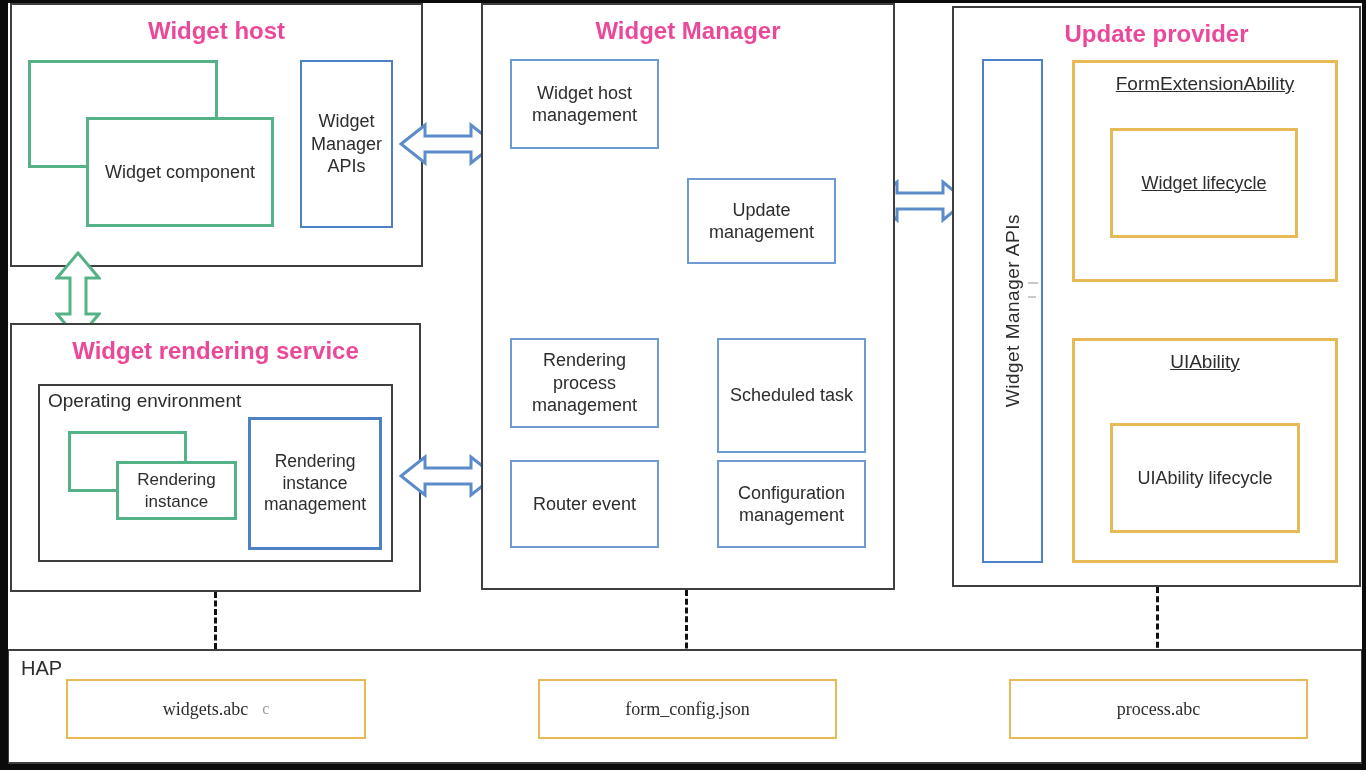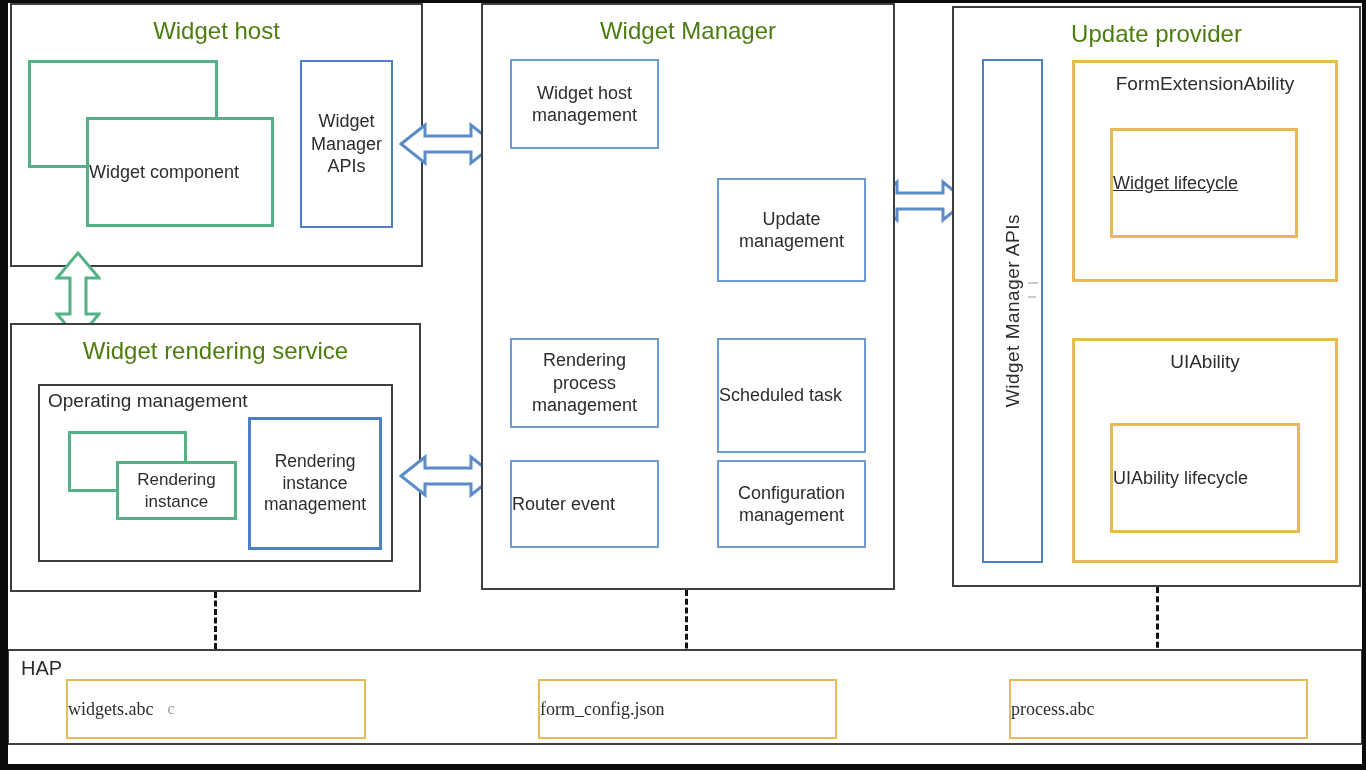--- a/index.html
+++ b/index.html
@@ -15,28 +15,28 @@
 
   .box { position:absolute; background:#fff; }
   .gray-border   { border:2px solid #3f3f3f; }
   .green-border  { border:3px solid #55b287; }
   .blue-border   { border:2px solid #4d80c4; }
   .blue-border-thick { border:3px solid #4d80c4; }
   .blue-light-border { border:2px solid #6f9ad2; }
   .yellow-border { border:3px solid #e7ba55; }
   .yellow-border-thin { border:2px solid #e7ba55;font-family:Liberation Serif, serif; }
 
-  .section-title { position:absolute; left:0; right:0; top:12px; text-align:center; font-size:24px; color:#4d7c0f; }
-  .centered { display:flex; align-items:center; text-align:center; font-size:18px; line-height:1.25; color:#2d2d2d; }
+  .section-title { position:absolute; left:0; right:0; top:12px; text-align:center; font-size:24px; color:#ec4899;font-weight:bold; }
+  .centered { display:flex; align-items:center; justify-content:center; text-align:center; font-size:18px; line-height:1.25; color:#2d2d2d; }
   .module { position:absolute; width:149px; background:#fff; }
 
   .vertical-text { display:flex; align-items:center; justify-content:center; }
   .vertical-text span { writing-mode:vertical-rl; transform:rotate(180deg); font-size:19px; letter-spacing:.5px; white-space:nowrap; }
 
-  .inner-title { position:absolute; left:0; right:0; top:10px; text-align:center; font-size:19px; }
+  .inner-title { position:absolute; left:0; right:0; top:10px; text-align:center; font-size:19px;text-decoration:underline; }
 
   .dash-line { position:absolute; width:0; border-left:3px dashed #111; }
   .dash-head { position:absolute; width:0; height:0; border-left:8px solid transparent; border-right:8px solid transparent; border-top:13px solid #111; }
 
   .arrow-svg { position:absolute; }
 
   .hap-label { position:absolute; left:12px; top:6px; font-size:20px; color:#2d2d2d; }
   .file-box { position:absolute; height:60px; }
   .file-box .centered { width:100%; height:100%; }
   .artifact { color:#9a9a9a; font-size:16px; margin-left:14px; }
@@ -60,21 +60,21 @@
   </div>
 
   <svg class="arrow-svg" style="left:55px; top:251px;" width="46" height="90" viewBox="0 0 46 90">
     <path d="M23,2 L44,27 L31,27 L31,63 L44,63 L23,88 L2,63 L15,63 L15,27 L2,27 Z" fill="#ffffff" stroke="#55b287" stroke-width="3" stroke-linejoin="miter"></path>
   </svg>
 
   <div class="box gray-border" style="left:10px; top:323px; width:411px; height:269px;">
     <div class="section-title">Widget rendering service</div>
   </div>
   <div class="box gray-border" style="left:38px; top:384px; width:355px; height:178px;">
-    <div style="position:absolute; left:8px; top:4px; font-size:19px;">Operating management</div>
+    <div style="position:absolute; left:8px; top:4px; font-size:19px;">Operating environment</div>
   </div>
   <div class="box green-border" style="left:68px; top:431px; width:119px; height:61px;"></div>
   <div class="box green-border centered" style="left:116px; top:461px; width:121px; height:59px; font-size:17px;">
     <span>Rendering instance</span>
   </div>
   <div class="box blue-border-thick centered" style="left:248px; top:417px; width:134px; height:133px; font-size:17.5px;">
     <span>Rendering instance management</span>
   </div>
 
   <svg class="arrow-svg" style="left:399px; top:122px;" width="98" height="44" viewBox="0 0 98 44">
@@ -86,21 +86,21 @@
   <svg class="arrow-svg" style="left:872px; top:179px;" width="96" height="44" viewBox="0 0 96 44">
     <path d="M2,22 L25,3 L25,14 L71,14 L71,3 L94,22 L71,41 L71,30 L25,30 L25,41 Z" fill="#ffffff" stroke="#5b8bc9" stroke-width="3" stroke-linejoin="miter"></path>
   </svg>
 
   <div class="box gray-border" style="left:481px; top:3px; width:414px; height:587px;">
     <div class="section-title">Widget Manager</div>
   </div>
   <div class="module blue-light-border centered" style="left:510px; top:59px;  height:90px;">
       <span>Widget host management</span>
     </div>
-  <div class="module blue-light-border centered" style="left:717px; top:178px; height:104px;">
+  <div class="module blue-light-border centered" style="left:687px; top:178px; height:86px;">
       <span>Update management</span>
     </div>
   <div class="module blue-light-border centered" style="left:510px; top:338px; height:90px;">
       <span>Rendering process management</span>
     </div>
   <div class="module blue-light-border centered" style="left:717px; top:338px; height:115px;">
       <span>Scheduled task</span>
     </div>
   <div class="module blue-light-border centered" style="left:510px; top:460px; height:88px;">
       <span>Router event</span>
@@ -135,21 +135,21 @@
 
   <div class="dash-line" style="left:214px; top:592px; height:74px;"></div>
   <div class="dash-head" style="left:208px; top:666px;"></div>
 
   <div class="dash-line" style="left:685px; top:590px; height:76px;"></div>
   <div class="dash-head" style="left:679px; top:666px;"></div>
 
   <div class="dash-line" style="left:1156px; top:587px; height:79px;"></div>
   <div class="dash-head" style="left:1150px; top:666px;"></div>
 
-  <div class="box gray-border" style="left:7px; top:649px; width:1356px; height:96px;">
+  <div class="box gray-border" style="left:7px; top:649px; width:1356px; height:115px;">
     <div class="hap-label">HAP</div>
   </div>
   <div class="file-box yellow-border-thin" style="left:66px; top:679px; width:300px;">
     <div class="centered">
       <span>widgets.abc</span>
       <span class="artifact">c</span>
     </div>
   </div>
   <div class="file-box yellow-border-thin" style="left:538px; top:679px; width:299px;">
     <div class="centered">

